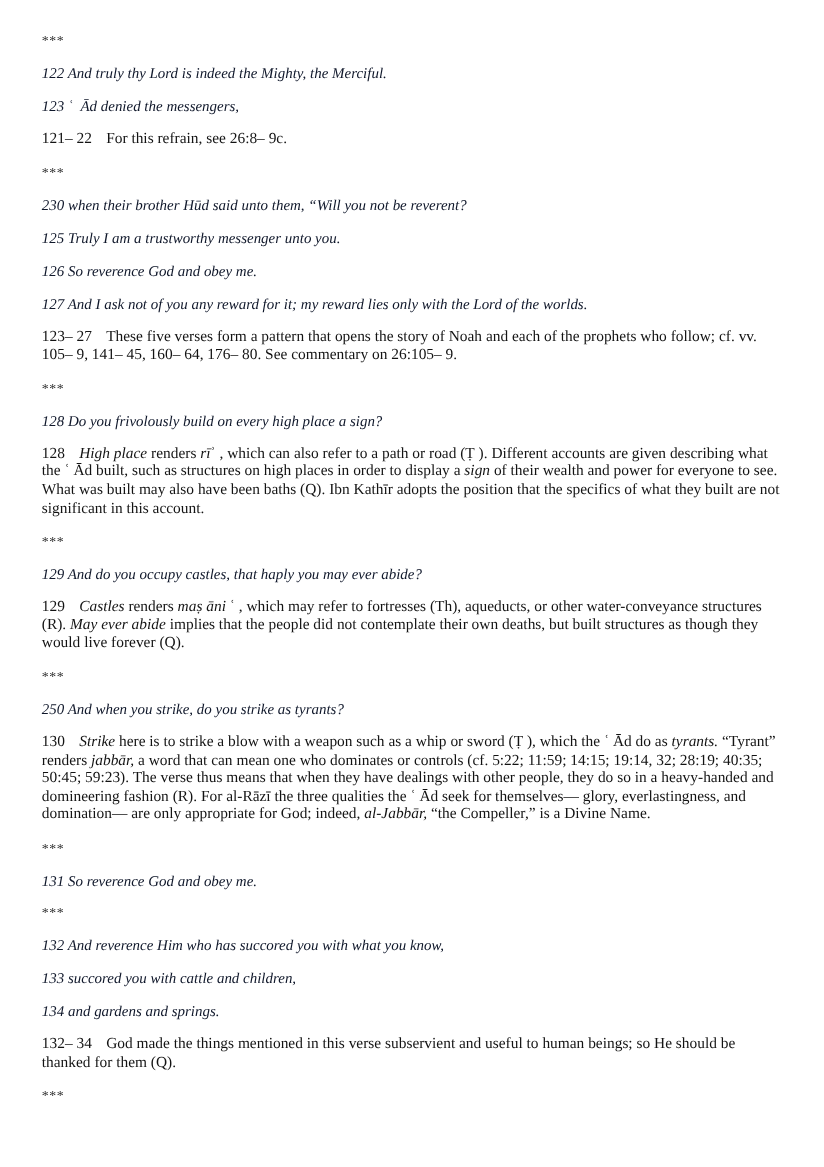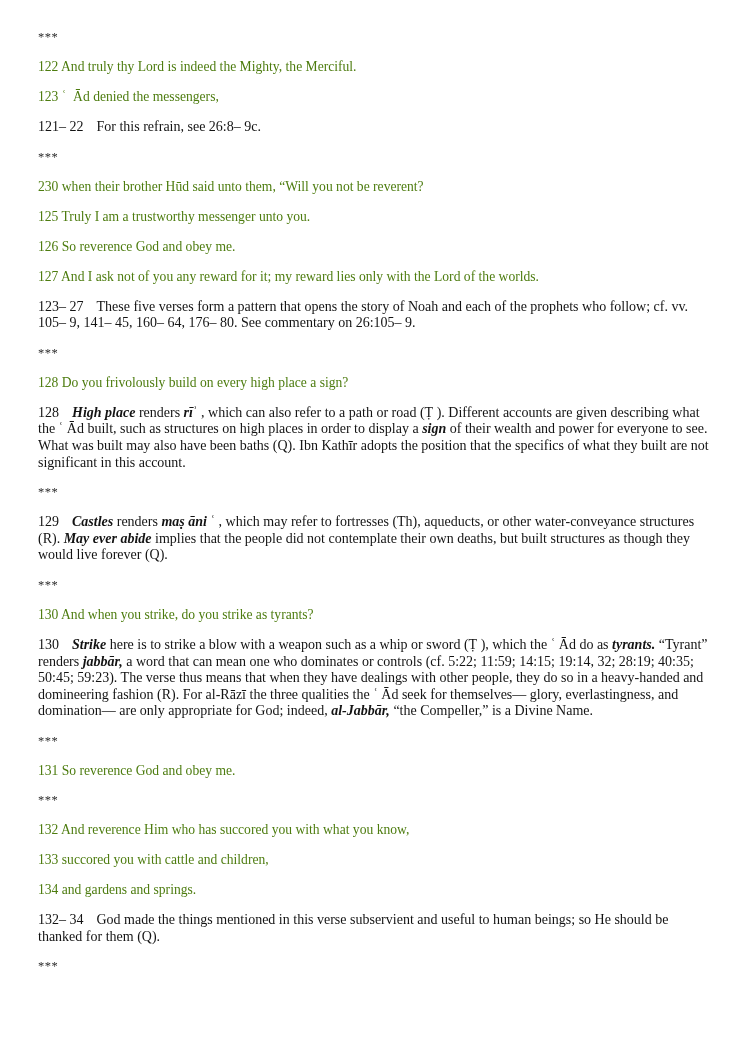--- a/index.html
+++ b/index.html
@@ -40,38 +40,38 @@
     color: #2a2a2a;
     margin: 0 0 15px 0;
     font-family: "Liberation Serif", "DejaVu Serif", serif;
   }
 
   
   .verse {
     font-size: 13.6px;
     line-height: 16px;
     margin: 0 0 14px 0;
-    color: #4d7c0f;
+    color: #0f172a;
     white-space: pre-wrap;
+    font-style: italic;
   }
 
   
   .commentary {
     font-size: 14px;
     line-height: 16.6px;
     margin: 0 0 14px 0;
     color: #131313;
     text-align: left;
   }
   .commentary .ref {
     margin-right: 13px;
   }
   .commentary i, .verse i {
     font-style: italic;
-    font-weight: bold;
   }
 </style>
 </head>
 <body>
 
 <div class="page">
   <div class="content" id="body-root">
       <div class="sep">***</div>
       <div class="verse">122 And truly thy Lord is indeed the Mighty, the Merciful.</div>
       <div class="verse">123 ʿ  Ād denied the messengers,</div>
@@ -79,23 +79,24 @@
       <div class="sep">***</div>
       <div class="verse">230 when their brother Hūd said unto them, “Will you not be reverent?</div>
       <div class="verse">125 Truly I am a trustworthy messenger unto you.</div>
       <div class="verse">126 So reverence God and obey me.</div>
       <div class="verse">127 And I ask not of you any reward for it; my reward lies only with the Lord of the worlds.</div>
       <p class="commentary"><span class="ref">123– 27</span><span>These five verses form a pattern that opens the story of Noah and each of the prophets who follow; cf. vv. 105– 9, 141– 45, 160– 64, 176– 80. See commentary on 26:105– 9.</span></p>
       <div class="sep">***</div>
       <div class="verse">128 Do you frivolously build on every high place a sign?</div>
       <p class="commentary"><span class="ref">128</span><span><i>High place</i> renders <i>rī</i>ʾ , which can also refer to a path or road (Ṭ ). Different accounts are given describing what the ʿ  Ād built, such as structures on high places in order to display a <i>sign</i> of their wealth and power for everyone to see. What was built may also have been baths (Q). Ibn Kathīr adopts the position that the specifics of what they built are not significant in this account.</span></p>
       <div class="sep">***</div>
+      <div class="verse">129 And do you occupy castles, that haply you may ever abide?</div>
       <p class="commentary"><span class="ref">129</span><span><i>Castles</i> renders <i>maṣ āni</i> ʿ , which may refer to fortresses (Th), aqueducts, or other water-conveyance structures (R). <i>May ever abide</i> implies that the people did not contemplate their own deaths, but built structures as though they would live forever (Q).</span></p>
       <div class="sep">***</div>
-      <div class="verse">130 And when you strike, do you strike as tyrants?</div>
+      <div class="verse">250 And when you strike, do you strike as tyrants?</div>
       <p class="commentary"><span class="ref">130</span><span><i>Strike</i> here is to strike a blow with a weapon such as a whip or sword (Ṭ ), which the ʿ  Ād do as <i>tyrants.</i> “Tyrant” renders <i>jabbār,</i> a word that can mean one who dominates or controls (cf. 5:22; 11:59; 14:15; 19:14, 32; 28:19; 40:35; 50:45; 59:23). The verse thus means that when they have dealings with other people, they do so in a heavy-handed and domineering fashion (R). For al-Rāzī the three qualities the ʿ  Ād seek for themselves— glory, everlastingness, and domination— are only appropriate for God; indeed, <i>al-Jabbār,</i> “the Compeller,” is a Divine Name.</span></p>
       <div class="sep">***</div>
       <div class="verse">131 So reverence God and obey me.</div>
       <div class="sep">***</div>
       <div class="verse">132 And reverence Him who has succored you with what you know,</div>
       <div class="verse">133 succored you with cattle and children,</div>
       <div class="verse">134 and gardens and springs.</div>
       <p class="commentary"><span class="ref">132– 34</span><span>God made the things mentioned in this verse subservient and useful to human beings; so He should be thanked for them (Q).</span></p>
       <div class="sep">***</div>
     </div>

